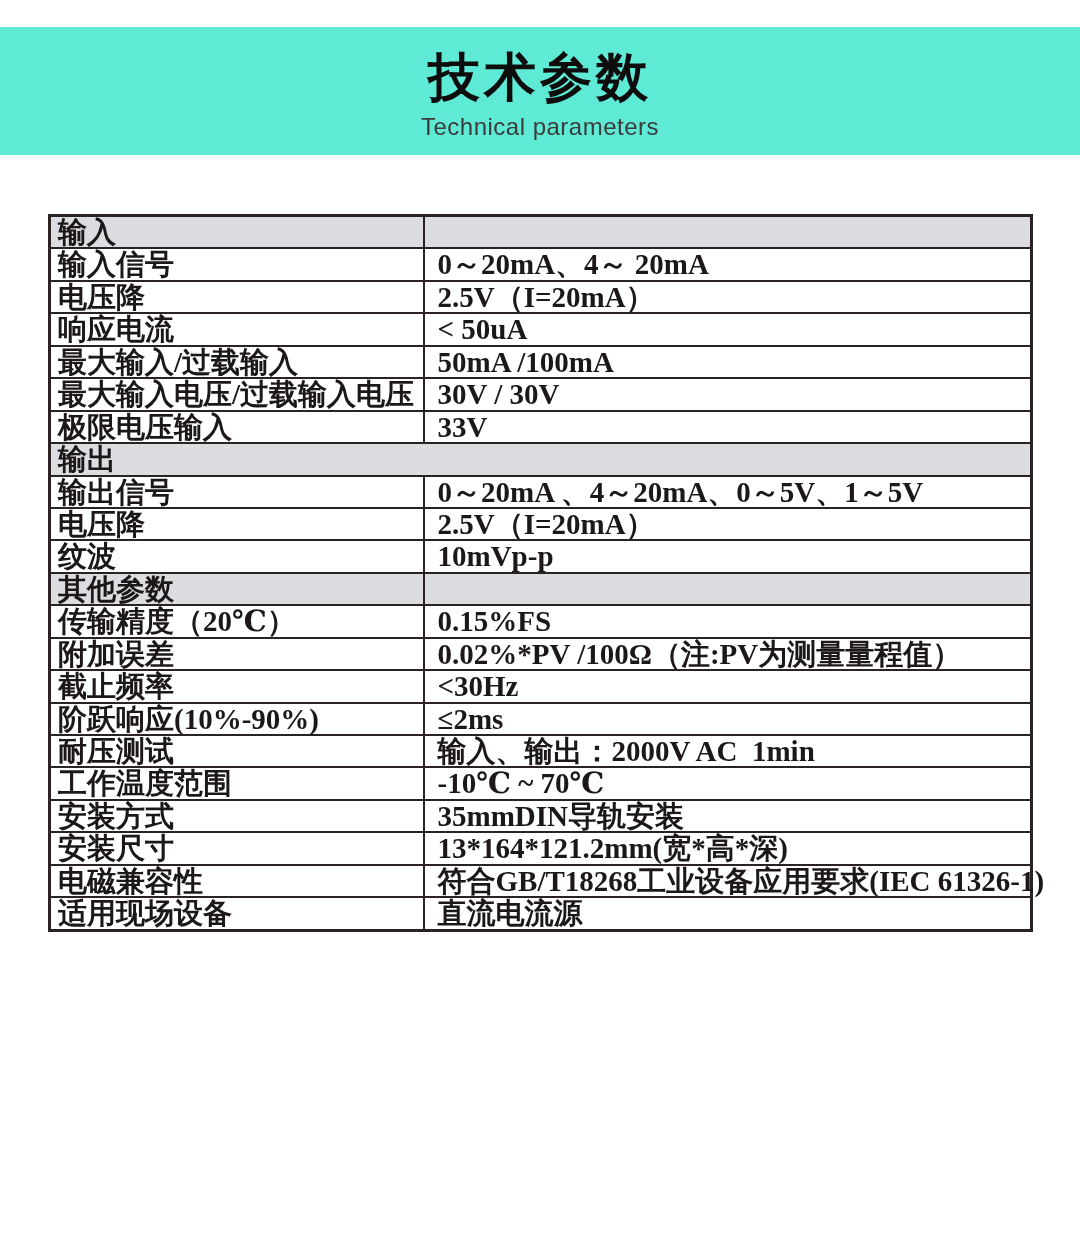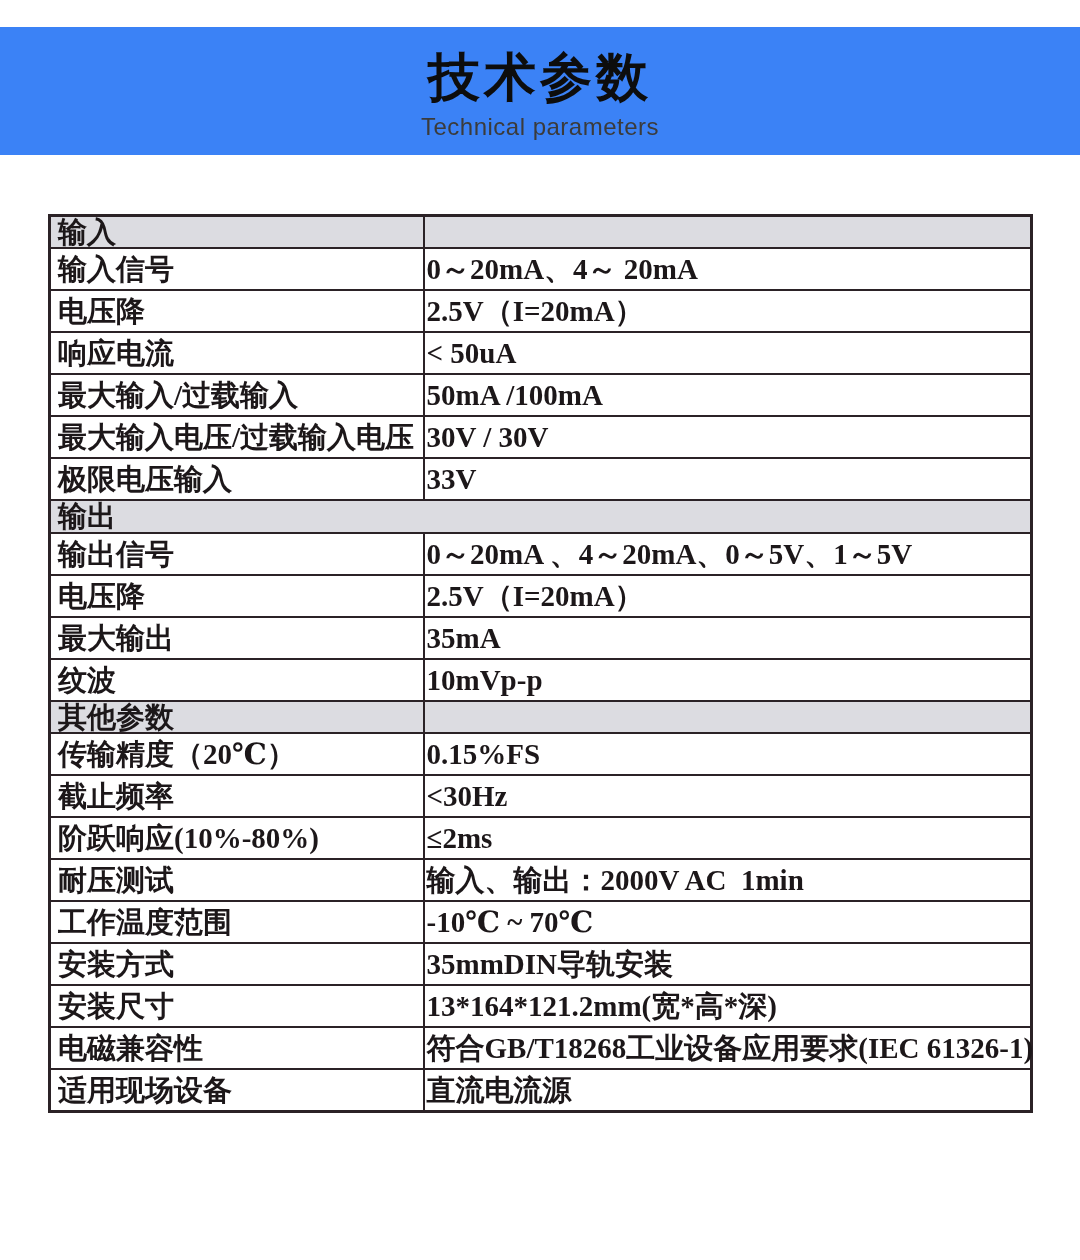--- a/index.html
+++ b/index.html
@@ -7,21 +7,21 @@
   body {
     position: relative;
     background: #ffffff;
     font-family: "Liberation Serif", "DejaVu Serif", serif;
     overflow: hidden;
   }
   .header-band {
     position: absolute;
     left: 0; top: 27px;
     width: 1080px; height: 128px;
-    background: #3b82f6;
+    background: #5eead4;
     text-align: center;
   }
   .page-title {
     font-family: "Liberation Sans", "DejaVu Sans", sans-serif;
     font-weight: 900;
     font-size: 52px;
     line-height: 1.0;
     letter-spacing: 4px;
     color: #0d0d0d;
     margin-top: 24px;
@@ -47,27 +47,27 @@
   table.spec-table col.c2 { width: 608px; }
   table.spec-table td {
     border: 2px solid #2b2226;
     font-weight: bold;
     font-size: 29px;
     color: #1c1719;
     vertical-align: middle;
     white-space: pre;
     line-height: 1.05;
   }
-  table.spec-table tr { height: 42px; }
+  table.spec-table tr { height: 32px; }
   table.spec-table tr.section-row {
     height: 31px;
     background: #dcdce1;
   }
   td.lbl { padding-left: 7px; }
-  td.val { padding-left: 2px; margin-left: 12px; }
+  td.val { padding-left: 13px; margin-left: 12px; }
 </style>
 </head>
 <body>
 
 <div class="header-band">
   <div class="page-title">技术参数</div>
   <div class="page-subtitle">Technical parameters</div>
 </div>
 
 <table class="spec-table">
@@ -109,41 +109,41 @@
       </tr>
       <tr>
         <td class="lbl">输出信号</td>
         <td class="val">0～20mA 、4～20mA、0～5V、1～5V</td>
       </tr>
       <tr>
         <td class="lbl">电压降</td>
         <td class="val">2.5V（I=20mA）</td>
       </tr>
       <tr>
-        <td class="lbl">最大输出</td>
-        <td class="val">35mA</td>
-      </tr>
-      <tr>
         <td class="lbl">纹波</td>
         <td class="val">10mVp-p</td>
       </tr>
       <tr class="section-row">
         <td class="lbl">其他参数</td>
         <td class="val"></td>
       </tr>
       <tr>
         <td class="lbl">传输精度（20℃）</td>
         <td class="val">0.15%FS</td>
       </tr>
       <tr>
+        <td class="lbl">附加误差</td>
+        <td class="val">0.02%*PV /100Ω（注:PV为测量量程值）</td>
+      </tr>
+      <tr>
         <td class="lbl">截止频率</td>
         <td class="val">&lt;30Hz</td>
       </tr>
       <tr>
-        <td class="lbl">阶跃响应(10%-80%)</td>
+        <td class="lbl">阶跃响应(10%-90%)</td>
         <td class="val">≤2ms</td>
       </tr>
       <tr>
         <td class="lbl">耐压测试</td>
         <td class="val">输入、输出：2000V AC  1min</td>
       </tr>
       <tr>
         <td class="lbl">工作温度范围</td>
         <td class="val">-10℃ ~ 70℃</td>
       </tr>

